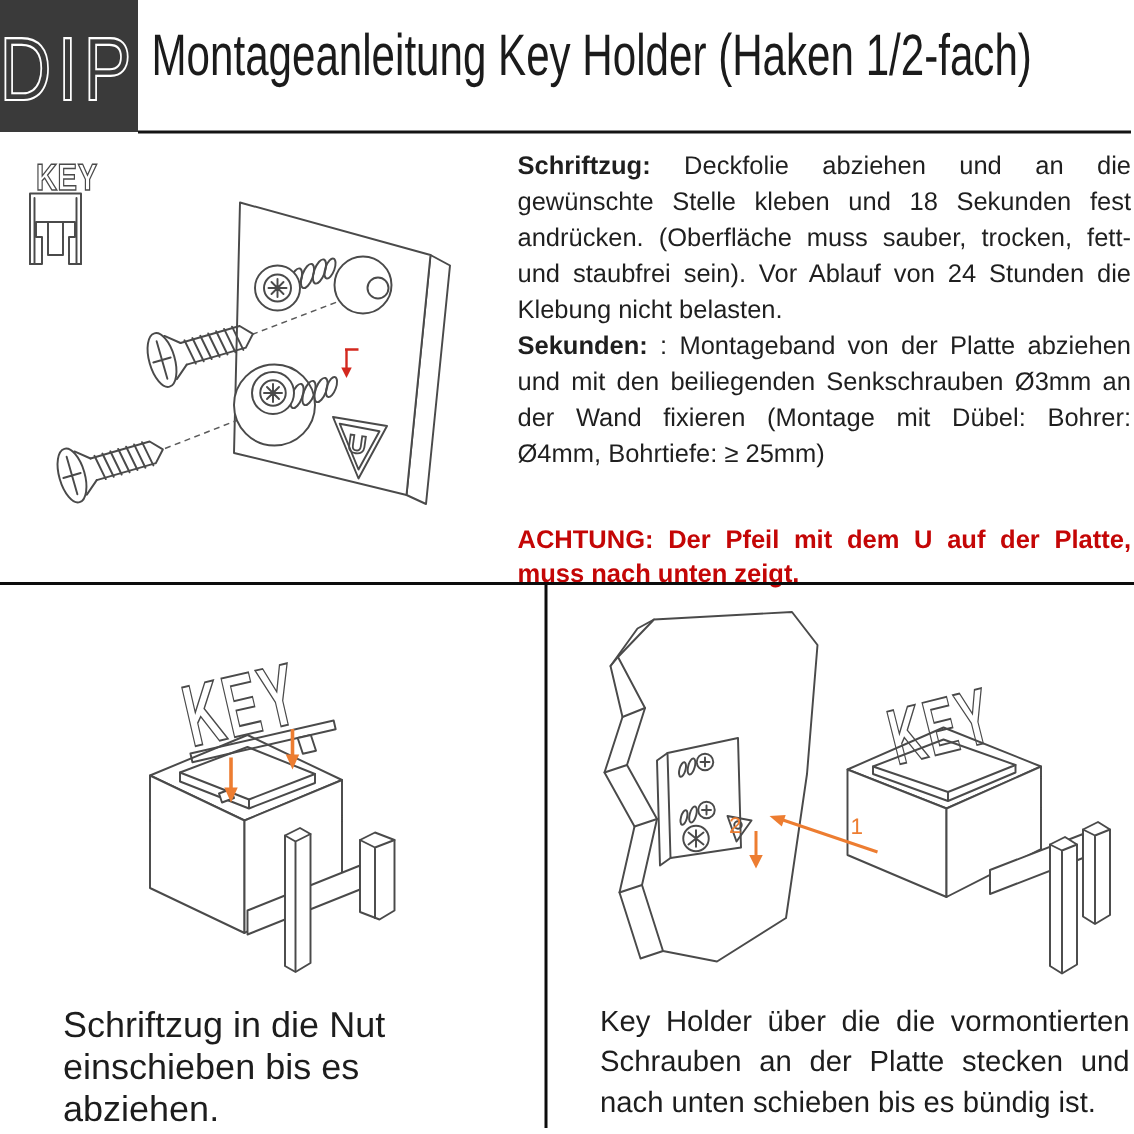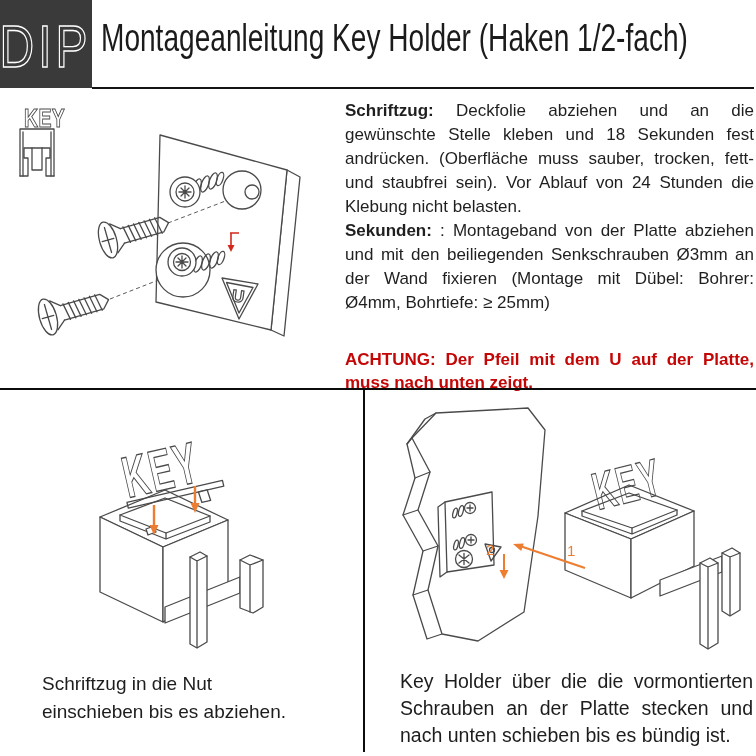--- a/index.html
+++ b/index.html
@@ -25,21 +25,21 @@
     font-size:17px; line-height:24px; text-align:justify; color:#1f1f1f;
   }
   .instructions b { font-weight:bold; }
   .warning {
     position:absolute; left:345px; top:332px; width:409px;
     font-size:17px; line-height:23px; font-weight:bold; color:#c40606; text-align:justify;margin-top:16px;
   }
   
   .caption-left {
     position:absolute; left:42px; top:670px; width:300px;
-    font-size:19px; line-height:28px; color:#1d1d1d;
+    font-size:24px; line-height:28px; color:#1d1d1d;
   }
   .caption-right {
     position:absolute; left:400px; top:668px; width:353px;
     font-size:19.5px; line-height:27px; color:#1d1d1d; text-align:justify;
   }
   
   svg { position:absolute; overflow:visible; }
   .sv-keyicon { left:6px; top:96px; }
   .sv-main { left:26px; top:92px; }
   .sv-left  { left:70px; top:402px; }

